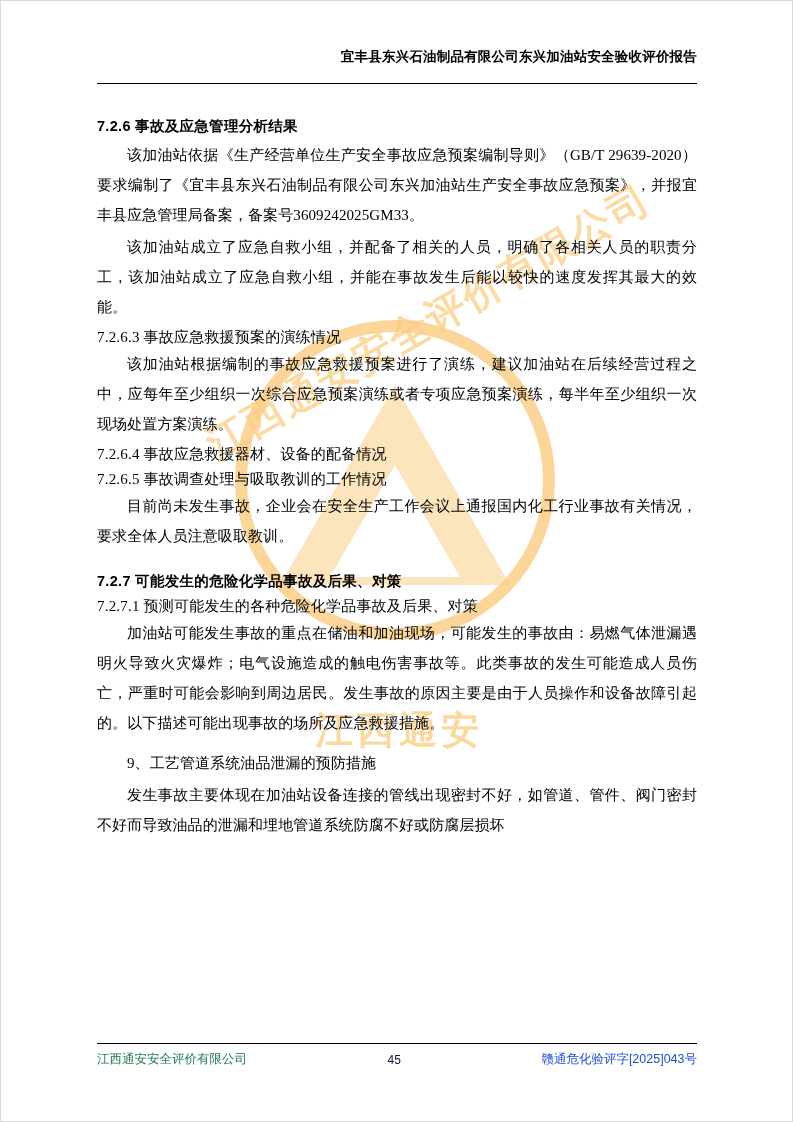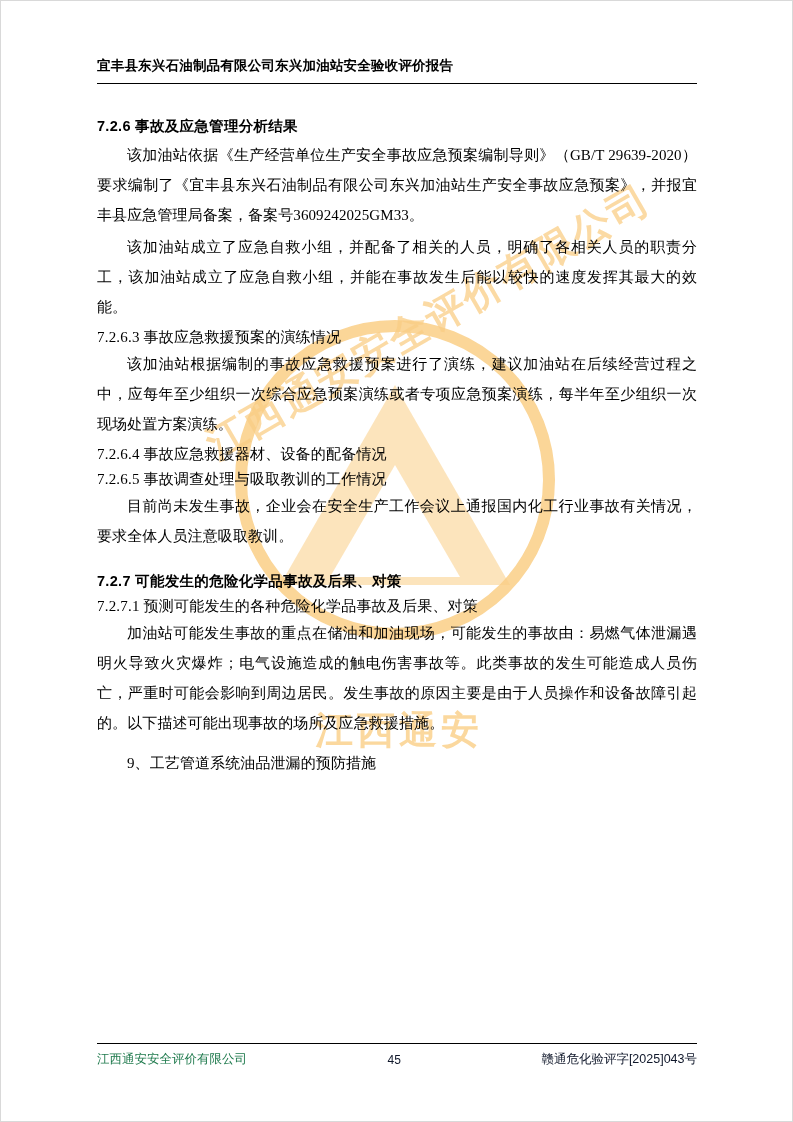--- a/index.html
+++ b/index.html
@@ -95,23 +95,23 @@
     font-weight: bold;
     color: rgba(245,166,35,0.8);
     letter-spacing: 4px;
     white-space: nowrap;
   }
 
   
   .header {
     position: absolute;
     left: 97px;
-    top: 57px;
-    width: 600px;
-    text-align: left;
+    top: 48px;
+    width: 600px;
+    text-align: right;
   }
   .header-title {
     font-family: "Liberation Sans", sans-serif;
     font-size: 13.5px;
     font-weight: bold;
     color: #000;
     letter-spacing: .2px;
   }
   .header-rule {
     position: absolute;
@@ -168,21 +168,21 @@
     width: 600px;
     display: flex;
     justify-content: space-between;
     align-items: center;
     font-family: "Liberation Sans", sans-serif;
     font-size: 12.5px;
     color: #1b5e3a;
   }
   .footer-left { color: #1f7a4d; }
   .footer-center { color: #0f172a; font-size: 12px; }
-  .footer-right { color: #0f172a; }
+  .footer-right { color: #1d4ed8; }
 </style>
 </head>
 <body>
 
 <div class="page">
 
   <div class="watermark">
     <div class="wm-inner">
       <div class="wm-circle"></div>
       <div class="wm-tri"></div>
@@ -214,20 +214,21 @@
     <p class="para">目前尚未发生事故，企业会在安全生产工作会议上通报国内化工行业事故有关情况，要求全体人员注意吸取教训。</p>
 
     <div class="h3">7.2.7  可能发生的危险化学品事故及后果、对策</div>
 
     <div class="h4">7.2.7.1  预测可能发生的各种危险化学品事故及后果、对策</div>
     <p class="para">加油站可能发生事故的重点在储油和加油现场，可能发生的事故由：易燃气体泄漏遇明火导致火灾爆炸；电气设施造成的触电伤害事故等。此类事故的发生可能造成人员伤亡，严重时可能会影响到周边居民。发生事故的原因主要是由于人员操作和设备故障引起的。以下描述可能出现事故的场所及应急救援措施。</p>
 
     <div class="spacer-sm"></div>
 
     <p class="para">9、工艺管道系统油品泄漏的预防措施</p>
+    <p class="para">发生事故主要体现在加油站设备连接的管线出现密封不好，如管道、管件、阀门密封不好而导致油品的泄漏和埋地管道系统防腐不好或防腐层损坏</p>
   </div>
 
   <div class="footer-rule"></div>
   <div class="footer">
     <div class="footer-left">江西通安安全评价有限公司</div>
     <div class="footer-center">45</div>
     <div class="footer-right">赣通危化验评字[2025]043号</div>
   </div>
 
   <div class="page-border"></div>

